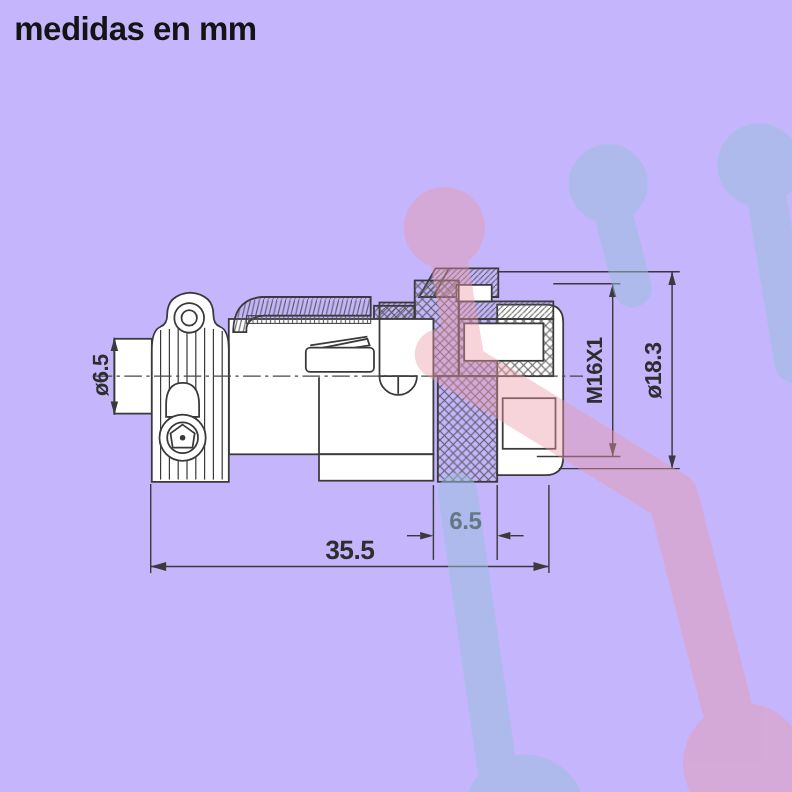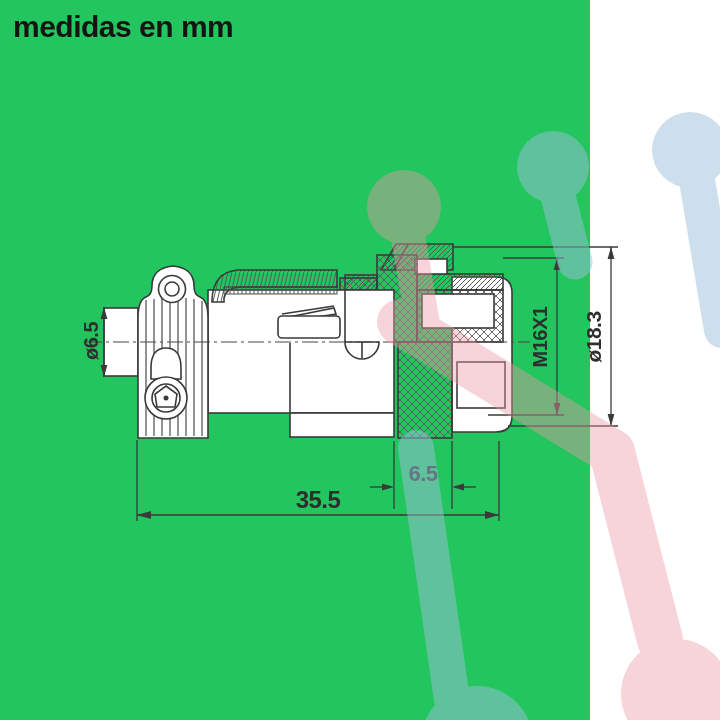--- a/index.html
+++ b/index.html
@@ -1,20 +1,20 @@
 <!DOCTYPE html>
 <html><head>
 <meta charset="utf-8">
 <style>
   html,body{margin:0;padding:0;}
   body{
     width:720px;height:720px;background:#ffffff;overflow:hidden;
     font-family:"Liberation Sans", sans-serif;
   }
-  .canvas{position:relative;width:590px;height:720px;background:#22c55e;}
+  .canvas{position:relative;width:720px;height:720px;background:#c4b5fd;}
   .title{
     position:absolute;left:13px;top:10px;
     font-size:30px;font-weight:700;color:#141414;letter-spacing:-0.5px;
   }
   svg{position:absolute;left:0;top:0;}
   .dim-text{
     fill:#2e2e2e;font-family:"Liberation Sans", sans-serif;
     font-weight:700;letter-spacing:-0.5px;
   }
 </style>

